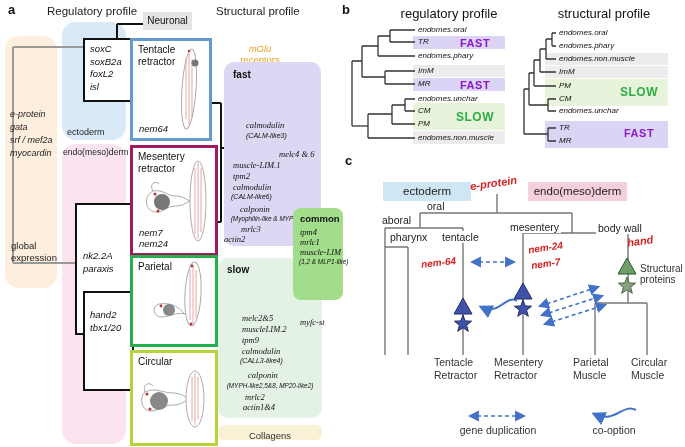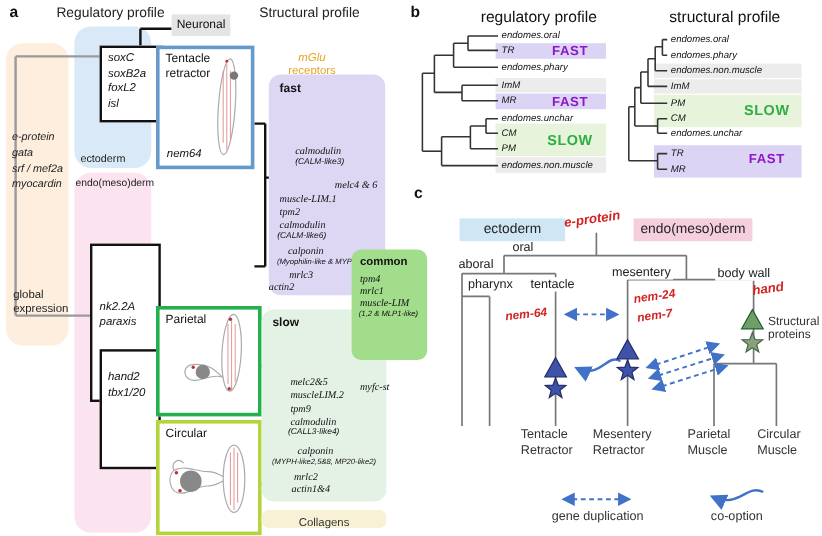--- a/index.html
+++ b/index.html
@@ -101,20 +101,38 @@
     <svg class="abs" style="left:40px;top:4px;" width="32" height="88" viewBox="0 0 32 88">
       <ellipse cx="16" cy="44" rx="7" ry="40" fill="#fff" stroke="#aaa" transform="rotate(4 16 44)"></ellipse>
       <g stroke="#e09090" stroke-width="0.8">
         <path d="M13,14 V74 M16,8 V80 M19,14 V72"></path>
       </g>
       <circle cx="22" cy="18" r="3.5" fill="#777"></circle>
       <circle cx="16" cy="6" r="1.2" fill="#b33"></circle>
     </svg>
   </div>
 
+  <div class="musclebox" style="left:130px;top:145px;width:82px;height:105px;border:3.5px solid #a21a5e;">
+    <div class="mtitle">Mesentery retractor</div>
+    <div class="mgenes">
+      <div>nem7</div>
+      <div>nem24</div>
+    </div>
+    <svg class="abs" style="left:8px;top:8px;" width="70" height="90" viewBox="0 0 70 90">
+      <ellipse cx="57" cy="45" rx="8" ry="40" fill="#fff" stroke="#aaa"></ellipse>
+      <g stroke="#e09090" stroke-width="0.8">
+          <path d="M54,12 V78 M57,7 V83 M60,12 V76"></path>
+        </g>
+      <path d="M12,35 C2,40 4,55 14,56 C22,57 26,50 34,50 C42,50 44,47 49,45 C44,43 42,40 34,40 C26,40 22,33 12,35 Z" fill="#fff" stroke="#aaa"></path>
+      <circle cx="21" cy="46" r="8" fill="#777"></circle>
+      <path d="M12,35 C8,28 14,24 18,28" fill="none" stroke="#aaa"></path>
+      <circle cx="14" cy="38" r="1.5" fill="#b33"></circle>
+      <circle cx="17" cy="55" r="1.5" fill="#b33"></circle>
+    </svg>
+  </div>
 
   <div class="musclebox" style="left:130px;top:255px;width:82px;height:86px;border:3.5px solid #22b14c;">
     <div class="mtitle">Parietal</div>
     <svg class="abs" style="left:14px;top:2px;" width="64" height="76" viewBox="0 0 64 76">
       <ellipse cx="46" cy="34" rx="8" ry="32" fill="#fff" stroke="#aaa" transform="rotate(3 46 34)"></ellipse>
       <g stroke="#e09090" stroke-width="0.8">
           <path d="M43,10 V60 M46,5 V66 M49,10 V58"></path>
         </g>
       <path d="M12,44 C4,46 6,58 16,57 C24,56 30,52 38,54 C32,48 26,42 12,44 Z" fill="#fff" stroke="#aaa"></path>
       <circle cx="22" cy="50" r="6" fill="#888"></circle>
@@ -165,21 +183,21 @@
     <div class="g" style="left:24px;top:66px;">muscleLIM.2</div>
     <div class="g" style="left:24px;top:77px;">tpm9</div>
     <div class="g" style="left:24px;top:88px;">calmodulin</div>
     <div class="sm" style="left:22px;top:99px;font-size:7px;">(CALL3-like4)</div>
     <div class="g" style="left:30px;top:112px;">calponin</div>
     <div class="sm" style="left:-16px;top:124px;width:136px;text-align:center;">(MYPH-like2,5&amp;8, MP20-like2)</div>
     <div class="g" style="left:27px;top:134px;">mrlc2</div>
     <div class="g" style="left:25px;top:144px;">actin1&amp;4</div>
   </div>
 
-  <div class="genebox" style="left:293px;top:208px;width:63px;height:92px;background:#a2dd8b;border-radius:8px;">
+  <div class="genebox" style="left:293px;top:208px;width:50px;height:92px;background:#a2dd8b;border-radius:8px;">
     <div class="abs bold" style="left:7px;top:5px;font-size:9.5px;">common</div>
     <div class="g" style="left:7px;top:19px;">tpm4</div>
     <div class="g" style="left:7px;top:29px;">mrlc1</div>
     <div class="g" style="left:7px;top:39px;">muscle-LIM</div>
     <div class="sm" style="left:6px;top:50px;">(1,2 &amp; MLP1-like)</div>
     <div class="g" style="left:7px;top:68px;margin-top:41px;">myfc-st</div>
   </div>
 
   <div class="abs" style="left:218px;top:425px;width:104px;height:15px;background:#f9f1d5;border-radius:6px;
               font-size:9.5px;text-align:center;line-height:21px;color:#333;">Collagens</div>

